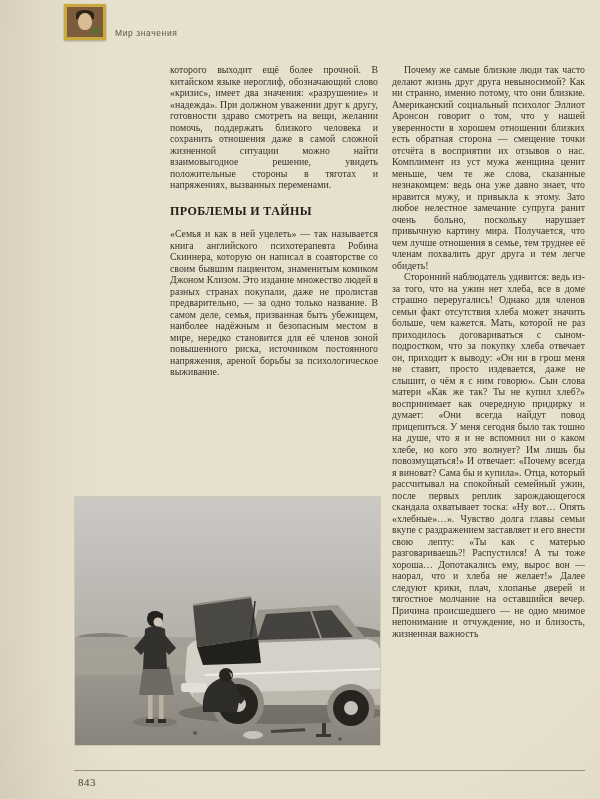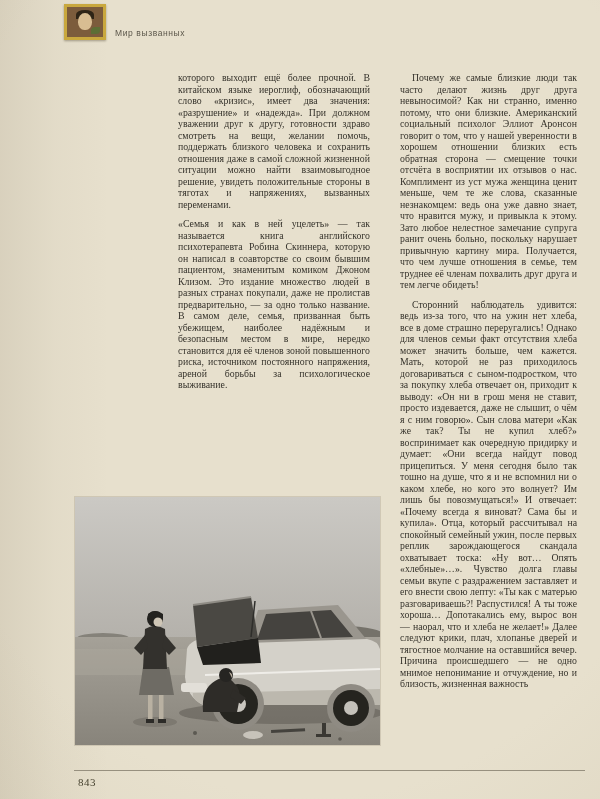--- a/index.html
+++ b/index.html
@@ -37,21 +37,21 @@
     font-family:"Liberation Sans","DejaVu Sans",sans-serif;
     font-size:8.5px;color:#5c574b;letter-spacing:0.6px;
   }
   .col{
     position:absolute;top:64px;
     font-size:9.8px;line-height:11.5px;color:#35322b;
     text-align:justify;overflow:hidden;
   }
   .col-left{left:170px;width:208px;height:428px;}
   .col-right{left:392px;width:193px;height:704px;}
-  .col p{margin:8px;padding:0;}
+  .col p{margin:0;padding:0;}
   .col p.indent{text-indent:12px;}
   .section-heading{
     font-family:"Liberation Serif","DejaVu Serif",serif;
     font-weight:bold;font-size:12px;letter-spacing:0.4px;color:#22201b;
     margin:15px 0 11px 0;text-align:left;
   }
   .photo{
     position:absolute;left:75px;top:497px;width:305px;height:248px;
     box-shadow:0 0 0 1px rgba(80,70,50,0.15);
     background:#b9b6b0;overflow:hidden;
@@ -70,25 +70,26 @@
 <body>
 
 <div class="page">
 
   <div class="header-row">
     <div class="stamp">
       <span class="hair"></span>
       <span class="face"></span>
       <span class="leaf"></span>
     </div>
-    <div class="chapter-label">Мир вызванных</div>
+    <div class="chapter-label">Мир значения</div>
   </div>
 
   <div class="col col-left">
     <p>которого выходит ещё более прочной. В китайском языке иероглиф, обозначающий слово «кризис», имеет два значения: «разрушение» и «надежда». При должном уважении друг к другу, готовности здраво смотреть на вещи, желании помочь, поддержать близкого человека и сохранить отношения даже в самой сложной жизненной ситуации можно найти взаимовыгодное решение, увидеть положительные стороны в тяготах и напряжениях, вызванных переменами.</p>
+    <h2 class="section-heading">ПРОБЛЕМЫ И ТАЙНЫ</h2>
     <p>«Семья и как в ней уцелеть» — так называется книга английского психотерапевта Робина Скиннера, которую он написал в соавторстве со своим бывшим пациентом, знаменитым комиком Джоном Клизом. Это издание множество людей в разных странах покупали, даже не пролистав предварительно, — за одно только название. В самом деле, семья, призванная быть убежищем, наиболее надёжным и безопасным местом в мире, нередко становится для её членов зоной повышенного риска, источником постоянного напряжения, ареной борьбы за психологическое выживание.</p>
   </div>
 
   <div class="col col-right">
     <p class="indent">Почему же самые близкие люди так часто делают жизнь друг друга невыносимой? Как ни странно, именно потому, что они близкие. Американский социальный психолог Эллиот Аронсон говорит о том, что у нашей уверенности в хорошем отношении близких есть обратная сторона — смещение точки отсчёта в восприятии их отзывов о нас. Комплимент из уст мужа женщина ценит меньше, чем те же слова, сказанные незнакомцем: ведь она уже давно знает, что нравится мужу, и привыкла к этому. Зато любое нелестное замечание супруга ранит очень больно, поскольку нарушает привычную картину мира. Получается, что чем лучше отношения в семье, тем труднее её членам похвалить друг друга и тем легче обидеть!</p>
     <p class="indent">Сторонний наблюдатель удивится: ведь из-за того, что на ужин нет хлеба, все в доме страшно переругались! Однако для членов семьи факт отсутствия хлеба может значить больше, чем кажется. Мать, которой не раз приходилось договариваться с сыном-подростком, что за покупку хлеба отвечает он, приходит к выводу: «Он ни в грош меня не ставит, просто издевается, даже не слышит, о чём я с ним говорю». Сын слова матери «Как же так? Ты не купил хлеб?» воспринимает как очередную придирку и думает: «Они всегда найдут повод прицепиться. У меня сегодня было так тошно на душе, что я и не вспомнил ни о каком хлебе, но кого это волнует? Им лишь бы повозмущаться!» И отвечает: «Почему всегда я виноват? Сама бы и купила». Отца, который рассчитывал на спокойный семейный ужин, после первых реплик зарождающегося скандала охватывает тоска: «Ну вот… Опять «хлебные»…». Чувство долга главы семьи вкупе с раздражением заставляет и его внести свою лепту: «Ты как с матерью разговариваешь?! Распустился! А ты тоже хороша… Допотакались ему, вырос вон — наорал, что и хлеба не желает!» Далее следуют крики, плач, хлопанье дверей и тягостное молчание на оставшийся вечер. Причина происшедшего — не одно мнимое непонимание и отчуждение, но и близость, жизненная важность</p>
   </div>
 
   <div class="photo">
     <svg width="305" height="248" viewBox="0 0 305 248" xmlns="http://www.w3.org/2000/svg">

